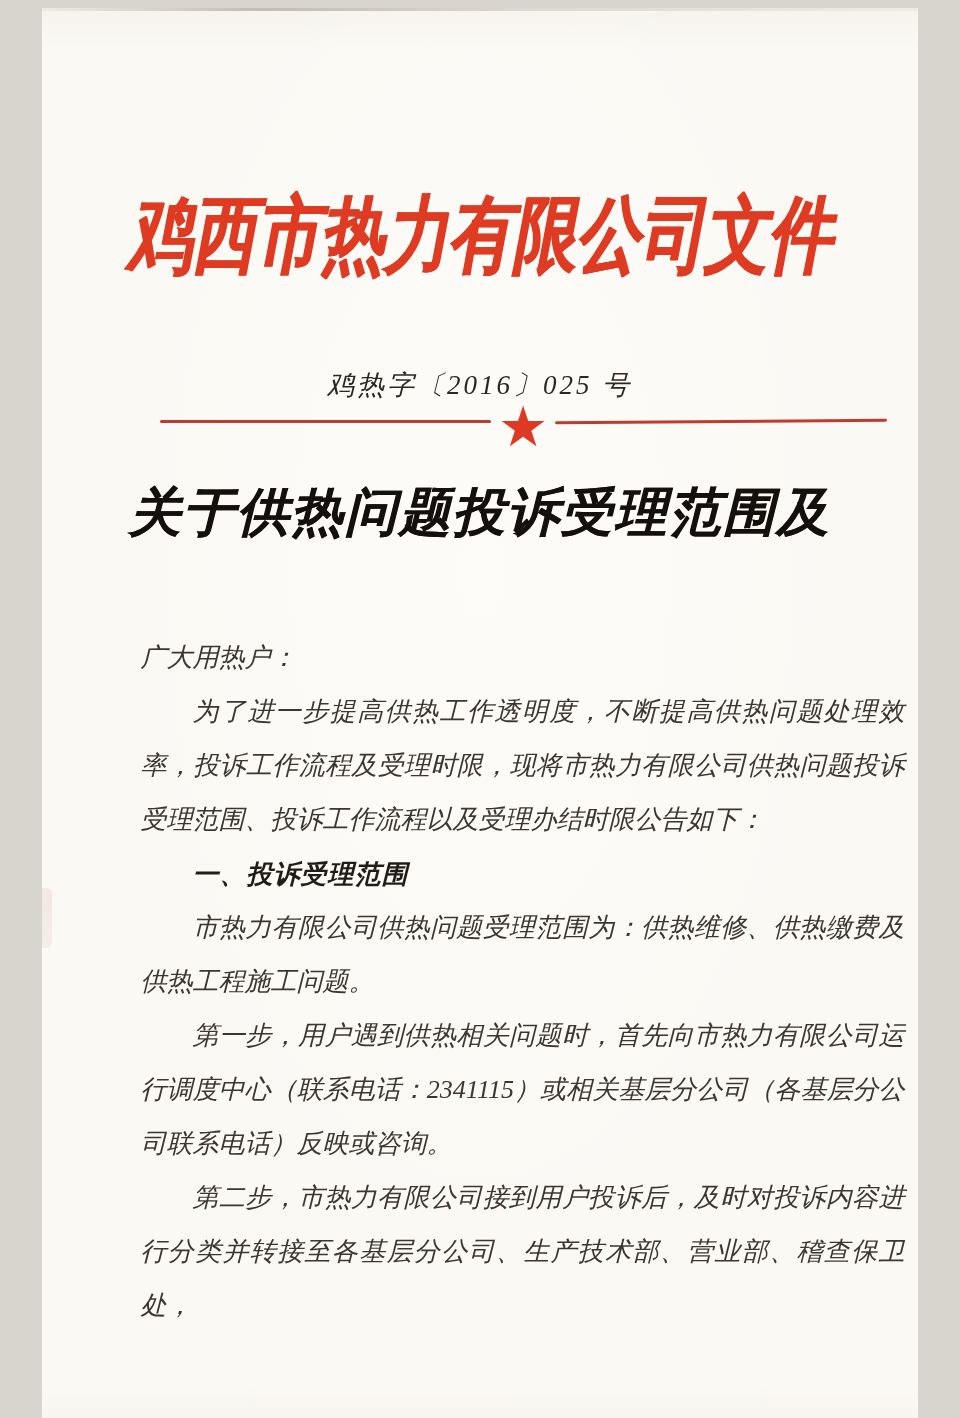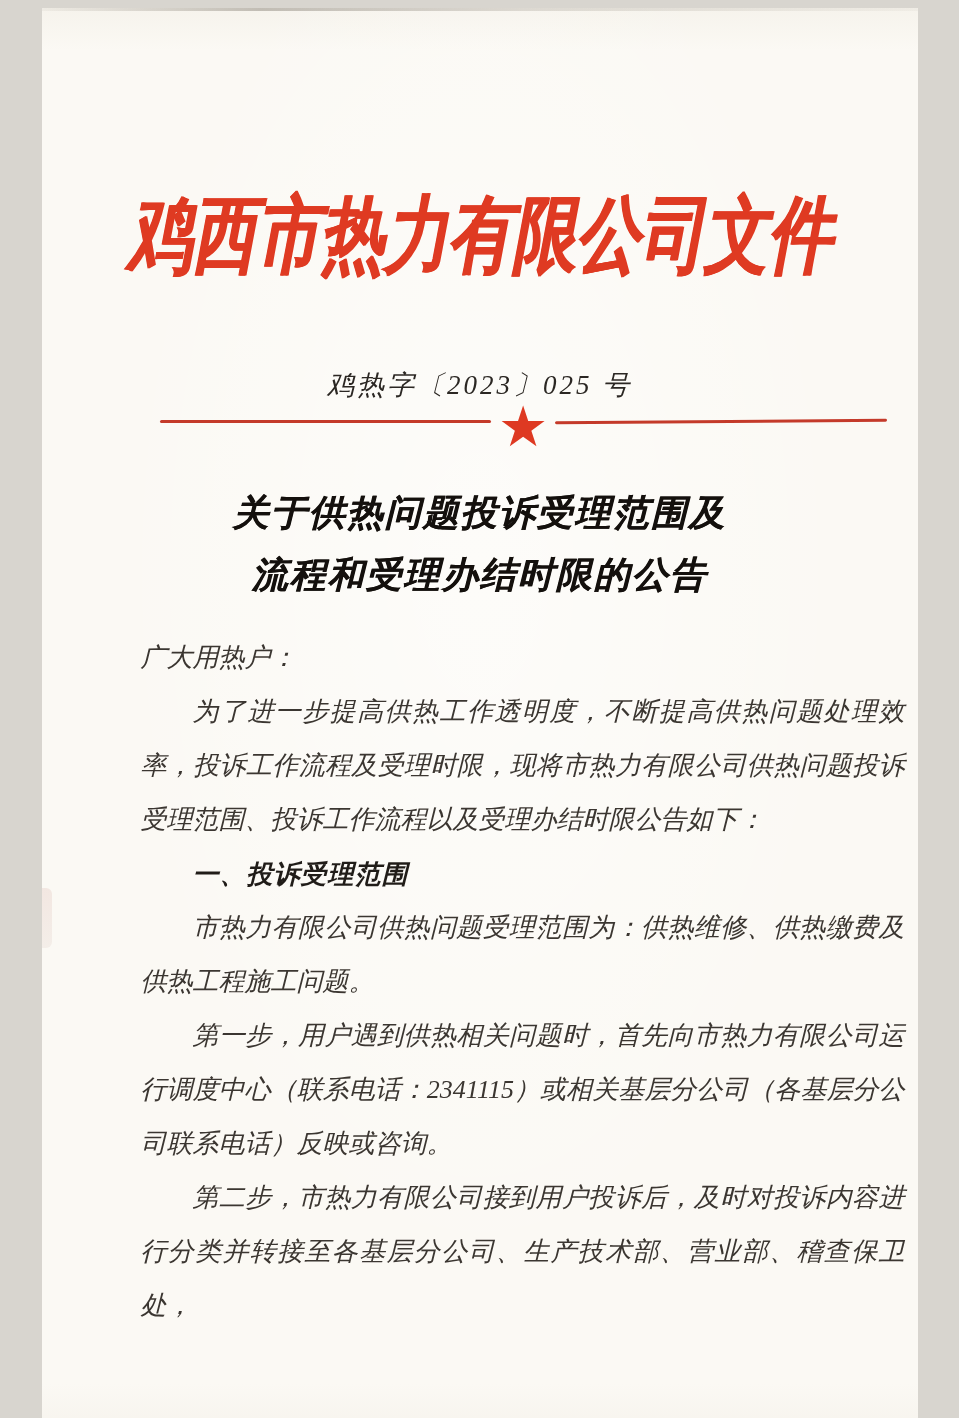--- a/index.html
+++ b/index.html
@@ -84,21 +84,21 @@
     font-size: 56px;
     line-height: 42px;
     transform: translateY(6px);
     font-family: "DejaVu Sans", sans-serif;
   }
   
   .doc-title {
     position: absolute;
     top: 474px; left: 0; right: 0;
     text-align: center;
-    font-size: 36px;
+    font-size: 52px;
     line-height: 62px;
     font-weight: bold;
     letter-spacing: 2px;
     color: #14100d;
     text-shadow: 0.6px 0 0 currentColor;
   }
   
   .body-text {
     position: absolute;
     top: 623px; left: 99px;
@@ -127,31 +127,30 @@
 </head>
 <body>
 
 <div class="page">
 
   <div class="scan-edge-top"></div>
   <div class="scan-scuff"></div>
 
   <div class="letterhead">鸡西市热力有限公司文件</div>
 
-  <div class="doc-number">鸡热字〔2023〕025 号</div>
+  <div class="doc-number">鸡热字〔2016〕025 号</div>
 
   <div class="red-divider">
     <div class="rule left"></div>
     <div class="star">★</div>
     <div class="rule right"></div>
   </div>
 
   <div class="doc-title">
     <div>关于供热问题投诉受理范围及</div>
-    <div>流程和受理办结时限的公告</div>
   </div>
 
   <div class="body-text">
     <p class="salutation">广大用热户：</p>
     <p class="indent">为了进一步提高供热工作透明度，不断提高供热问题处理效率，投诉工作流程及受理时限，现将市热力有限公司供热问题投诉受理范围、投诉工作流程以及受理办结时限公告如下：</p>
     <h3 class="heading">一、投诉受理范围</h3>
     <p class="indent">市热力有限公司供热问题受理范围为：供热维修、供热缴费及供热工程施工问题。</p>
     <p class="indent">第一步，用户遇到供热相关问题时，首先向市热力有限公司运行调度中心（联系电话：2341115）或相关基层分公司（各基层分公司联系电话）反映或咨询。</p>
     <p class="indent">第二步，市热力有限公司接到用户投诉后，及时对投诉内容进行分类并转接至各基层分公司、生产技术部、营业部、稽查保卫处，</p>
   </div>

